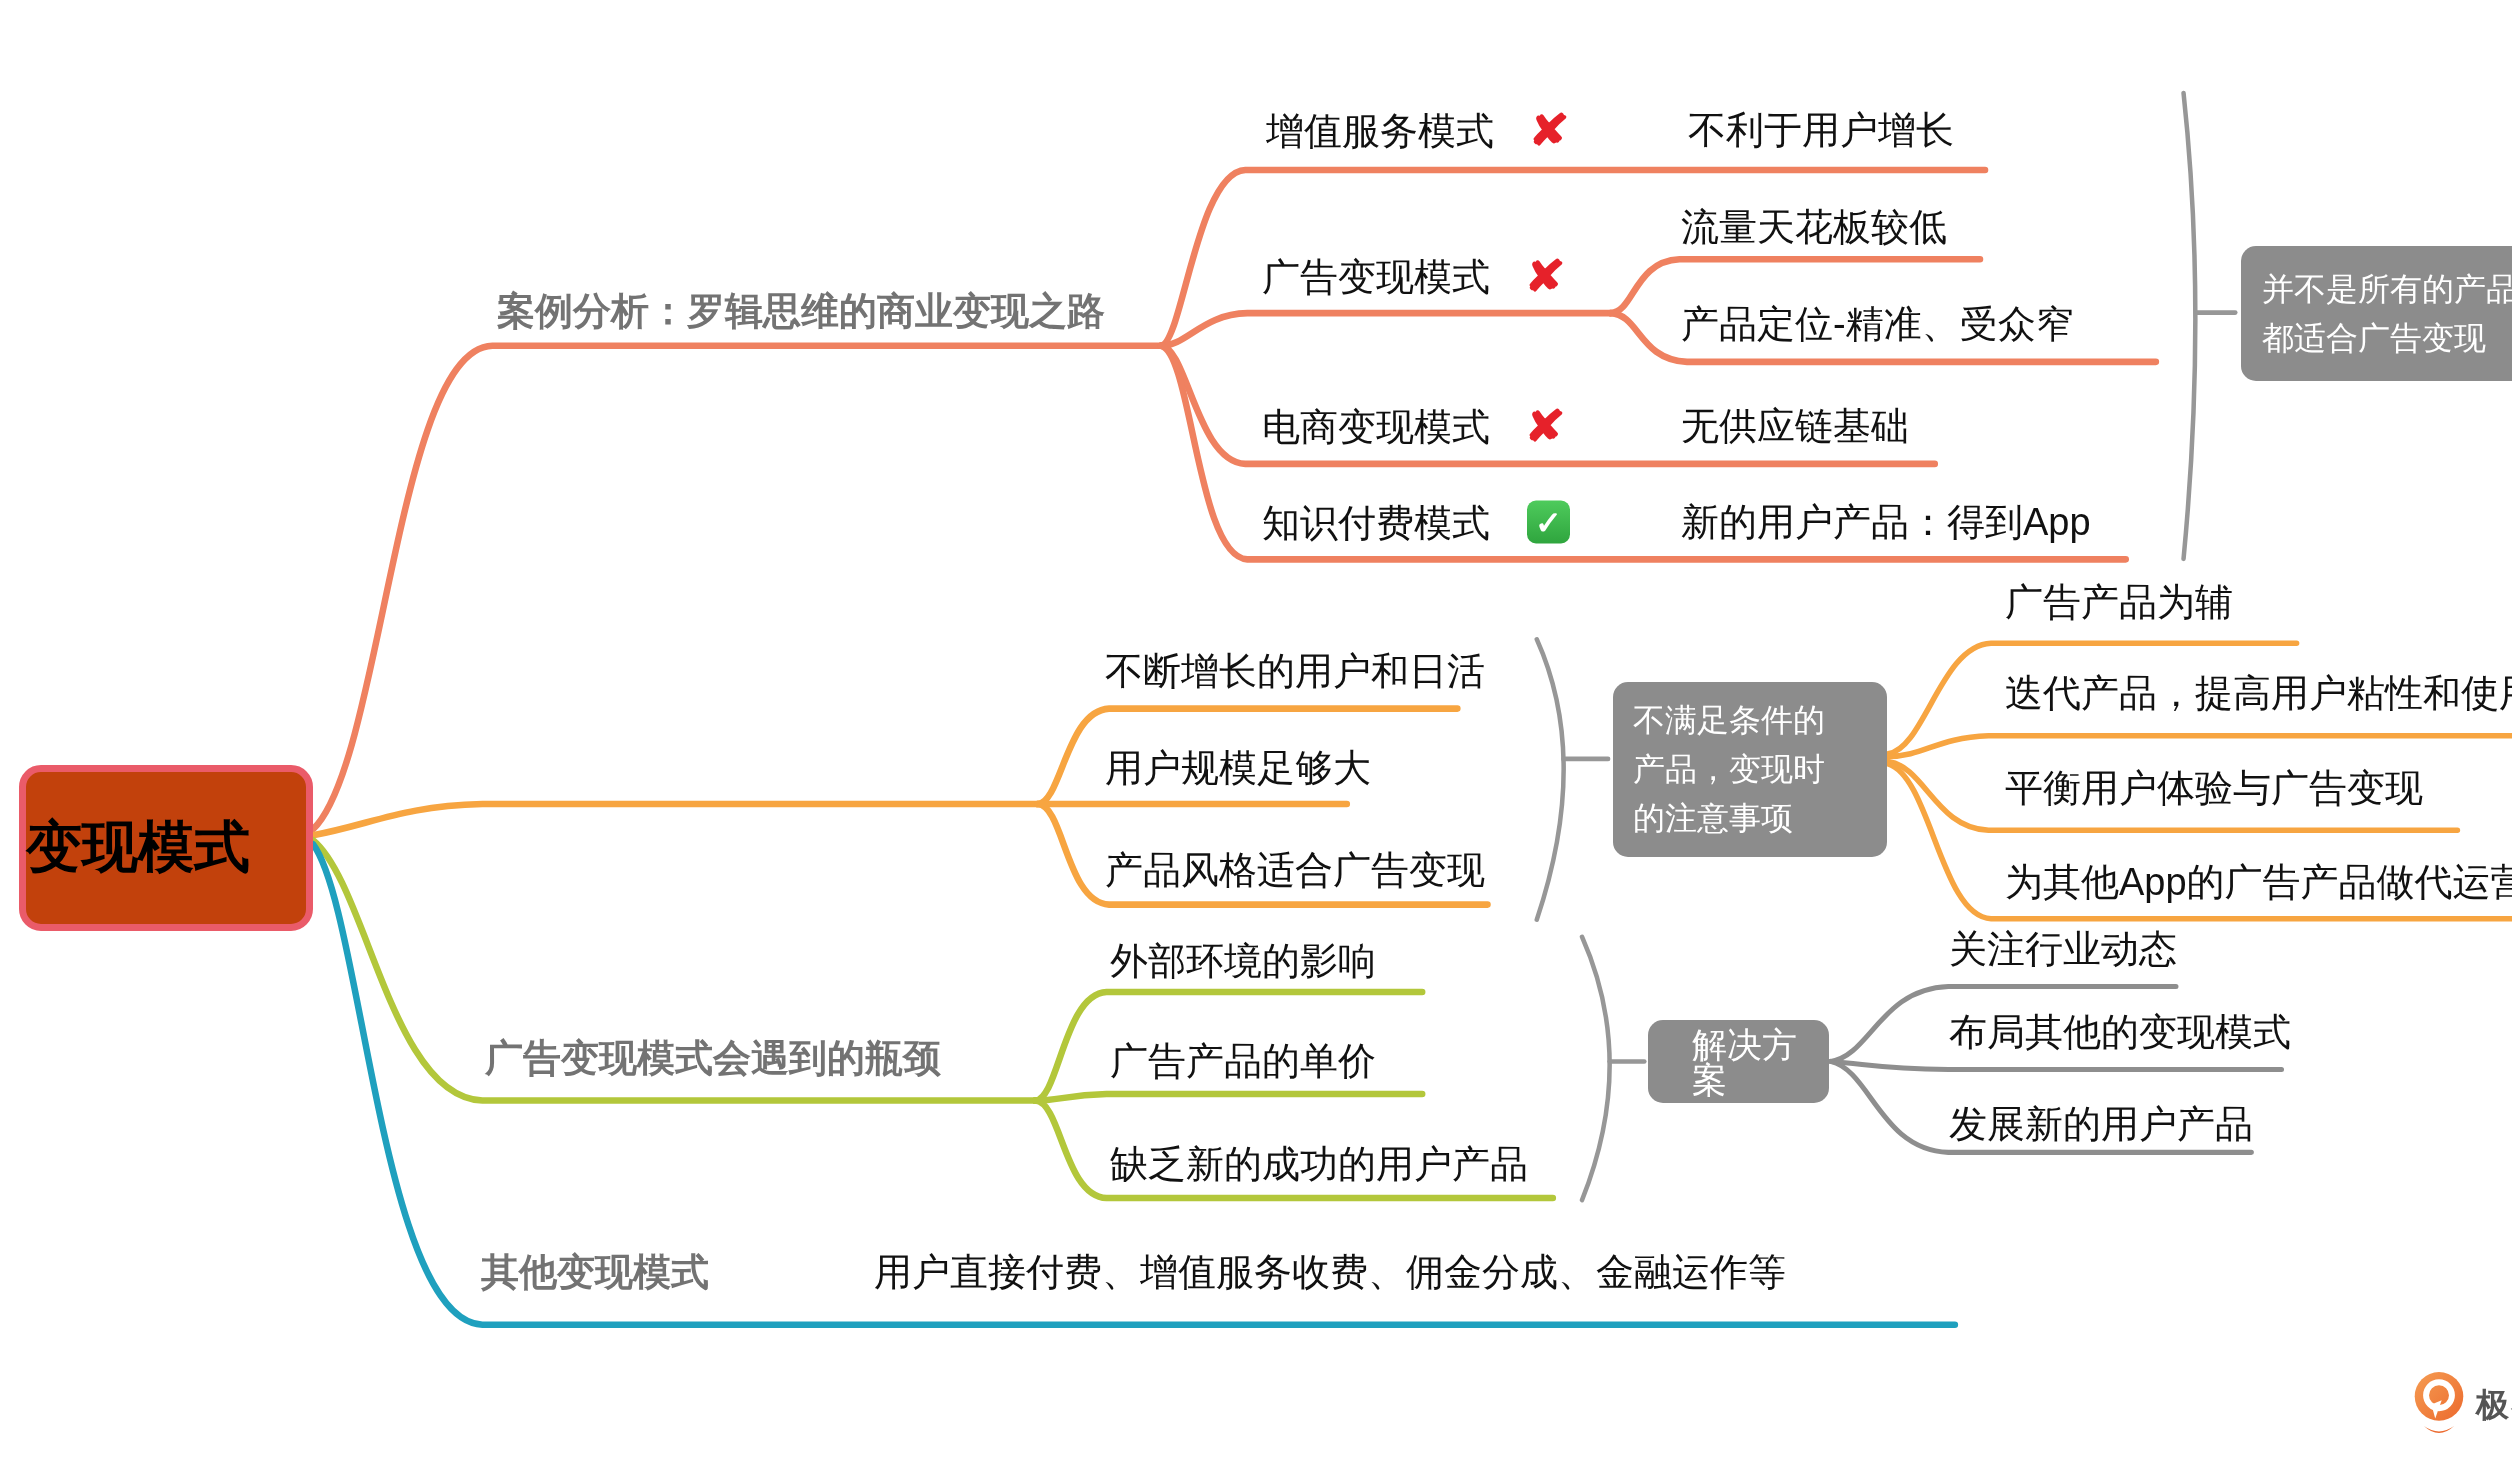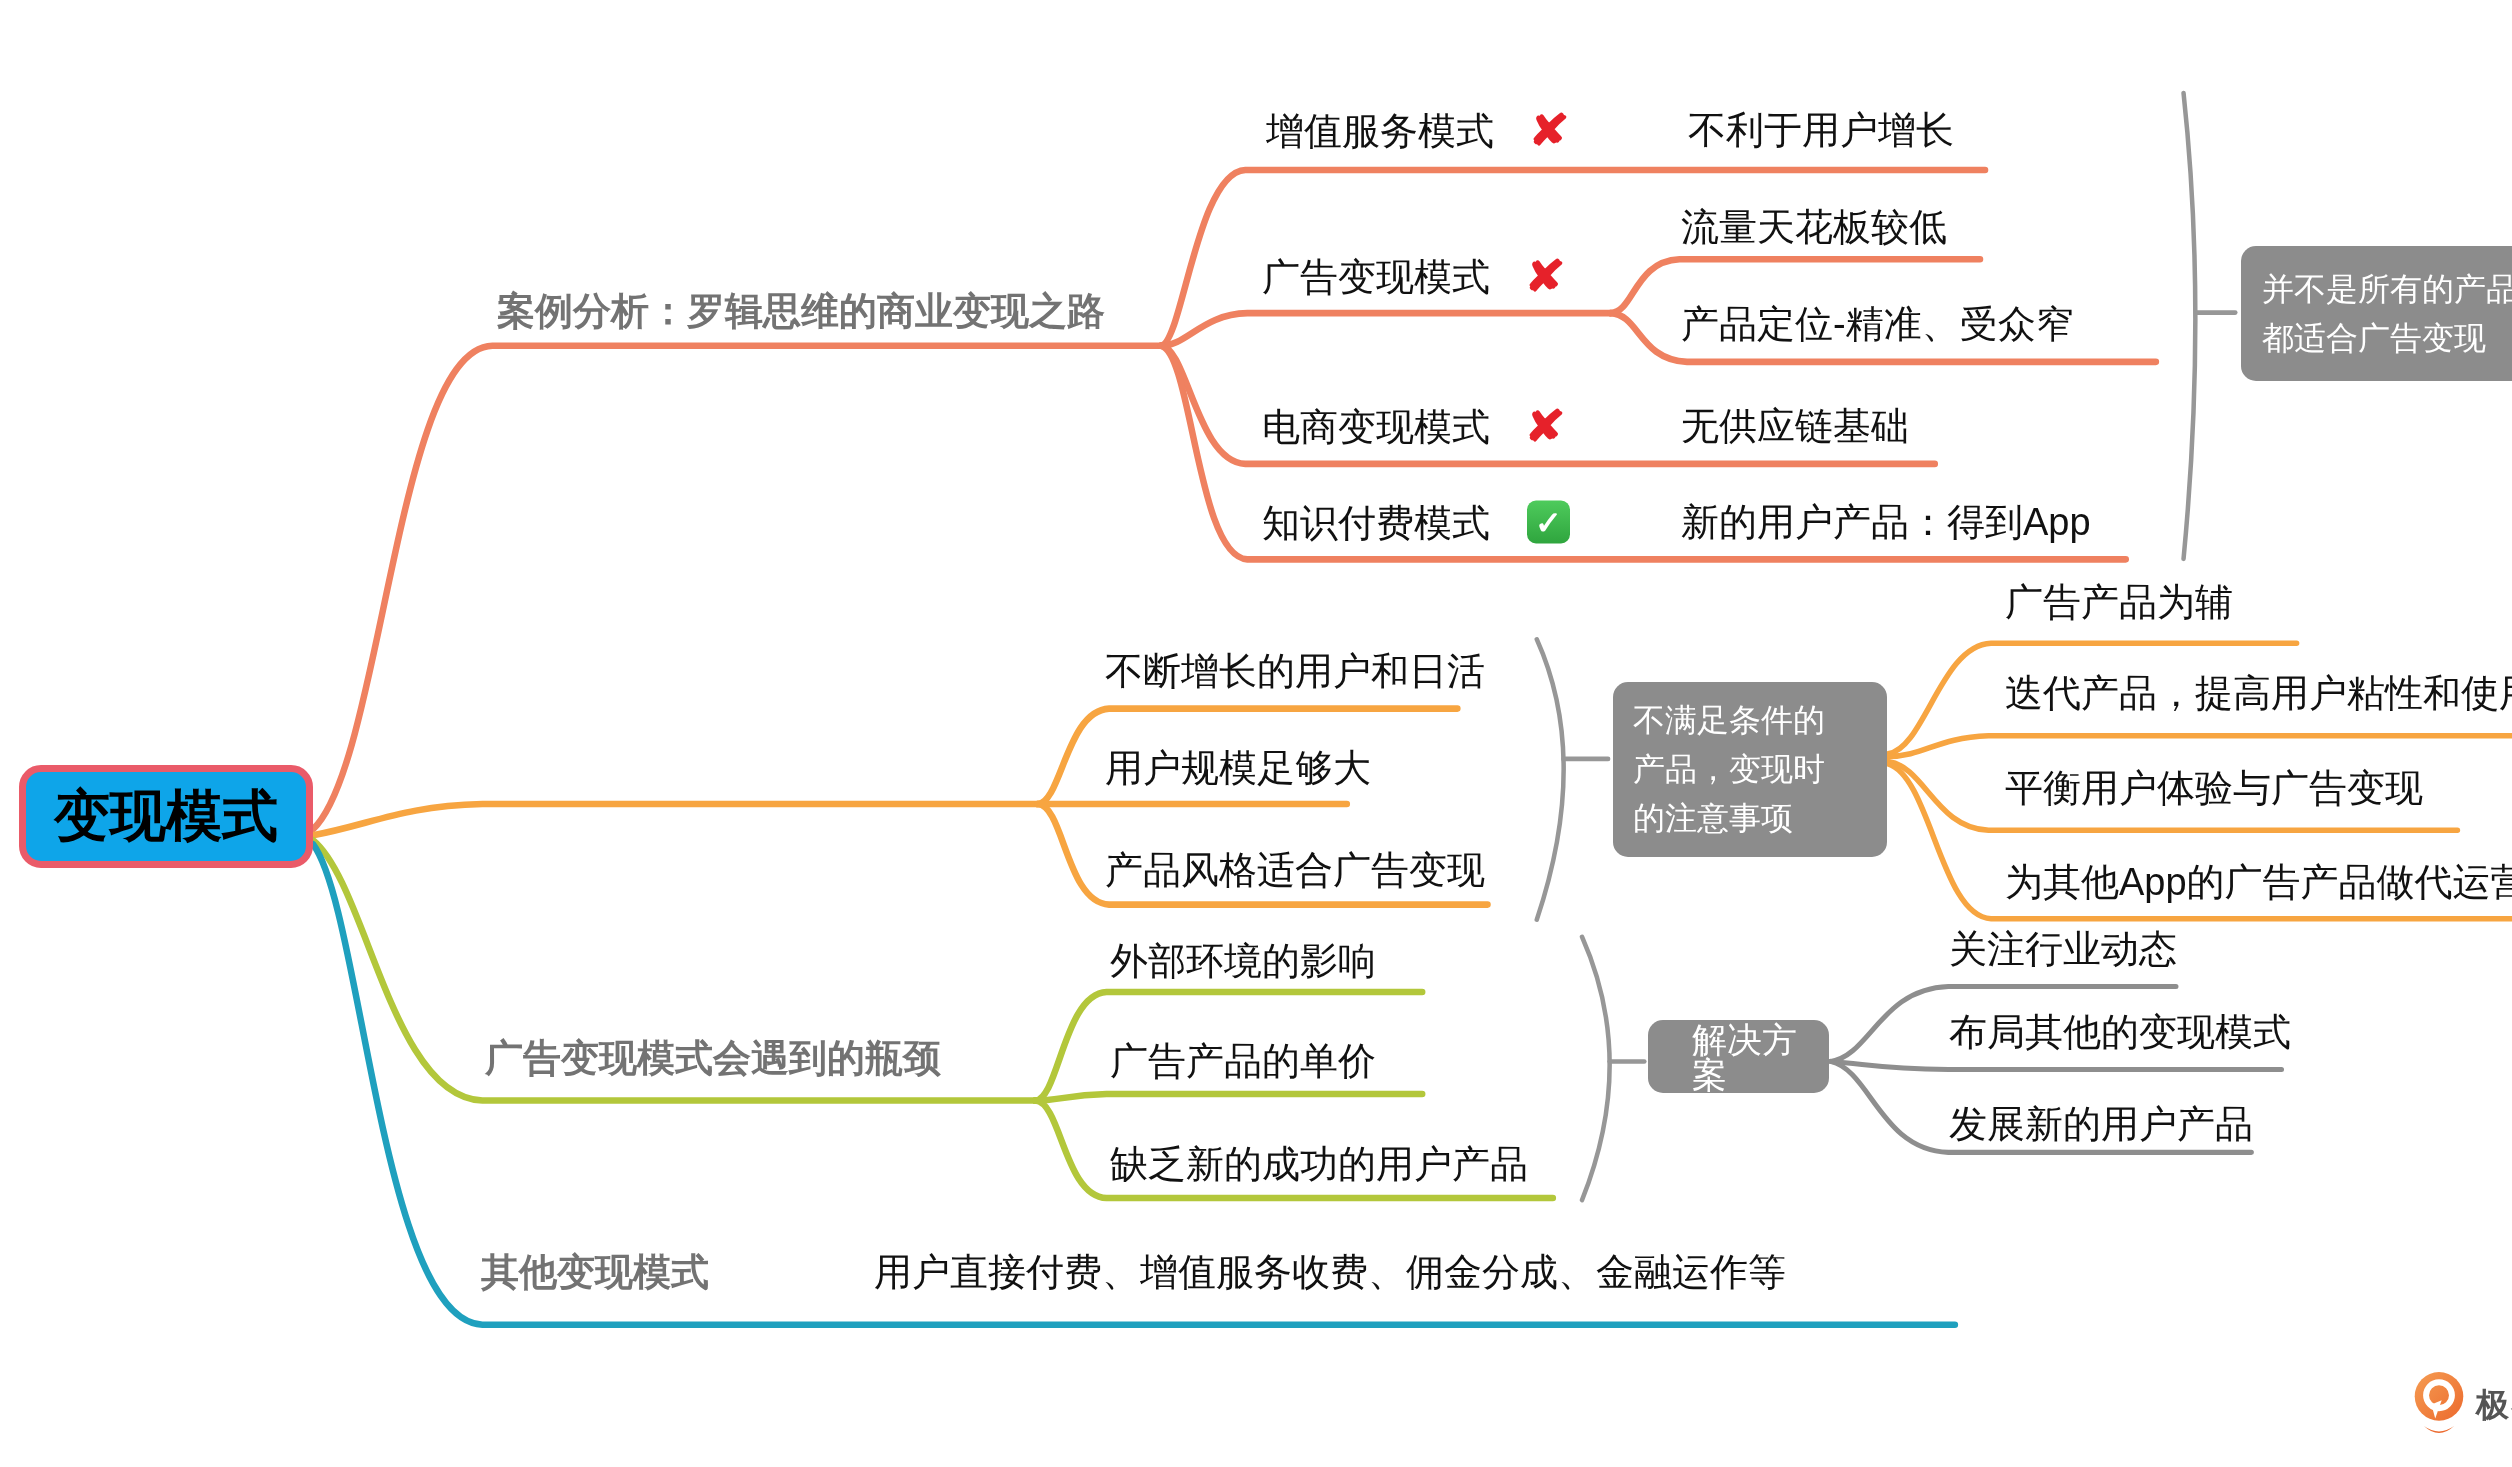--- a/index.html
+++ b/index.html
@@ -2,23 +2,23 @@
 <html style="font-size:8px"><head>
 <meta charset="utf-8">
 <style>
   html,body{margin:0;padding:0;}
   body{width:2670px;height:1468px;font-family:"Liberation Sans", sans-serif;}
   .canvas{position:relative;width:2670px;height:1468px;background:#ffffff;overflow:hidden;}
   svg.lines{position:absolute;left:0;top:0;}
   .node{position:absolute;display:flex;align-items:center;white-space:nowrap;
         font-size:38px;line-height:1;color:#111;transform:translateY(-50%);gap:24px;}
   .node.bold{font-weight:700;color:#737373;}
-  .root-box{position:absolute;left:19px;top:765px;width:294px;height:103px;
-        border:7.5px solid #EA5B69;border-radius:22px;background:#0ea5e9;box-sizing:border-box;
-        display:flex;align-items:center;justify-content:center;}
+  .root-box{position:absolute;left:19px;top:765px;width:294px;height:166px;
+        border:7.5px solid #EA5B69;border-radius:22px;background:#c2410c;box-sizing:border-box;
+        display:flex;align-items:center;justify-content:flex-start;}
   .root-box .root-label{font-size:56px;font-weight:700;color:#000;}
   .cross{color:#E6212A;font-weight:900;font-size:43px;margin-left:13px;transform:scaleX(1.15);}
   .check{background:linear-gradient(#4ecb5c,#2fa53e);color:#fff;width:43px;height:43px;
         border-radius:9px;display:flex;align-items:center;justify-content:center;
         font-size:32px;font-weight:900;margin-left:13px;}
   .summary-box{position:absolute;background:#8C8C8C;color:#fff;border-radius:15px;
         box-sizing:border-box;display:flex;flex-direction:column;justify-content:center;
         font-size:32px;}
   .summary-box .line{line-height:49px;}
   .summary-box.center{align-items:center;}
@@ -156,21 +156,21 @@
   </div>
   <div class="node" style="left:1110px;top:961px">
     <span>外部环境的影响</span>
   </div>
   <div class="node" style="left:1110px;top:1061px">
     <span>广告产品的单价</span>
   </div>
   <div class="node" style="left:1110px;top:1164px">
     <span>缺乏新的成功的用户产品</span>
   </div>
-  <div class="summary-box center" style="left:1648px;top:1020px;width:181px;height:73px;font-size:35px;padding-left:44px;">
+  <div class="summary-box center" style="left:1648px;top:1020px;width:181px;height:83px;font-size:35px;padding-left:44px;">
     <div class="line" style="line-height:35px">解决方案</div>
   </div>
   <div class="node" style="left:1949px;top:949px">
     <span>关注行业动态</span>
   </div>
   <div class="node" style="left:1949px;top:1032px">
     <span>布局其他的变现模式</span>
   </div>
   <div class="node" style="left:1949px;top:1124px">
     <span>发展新的用户产品</span>

